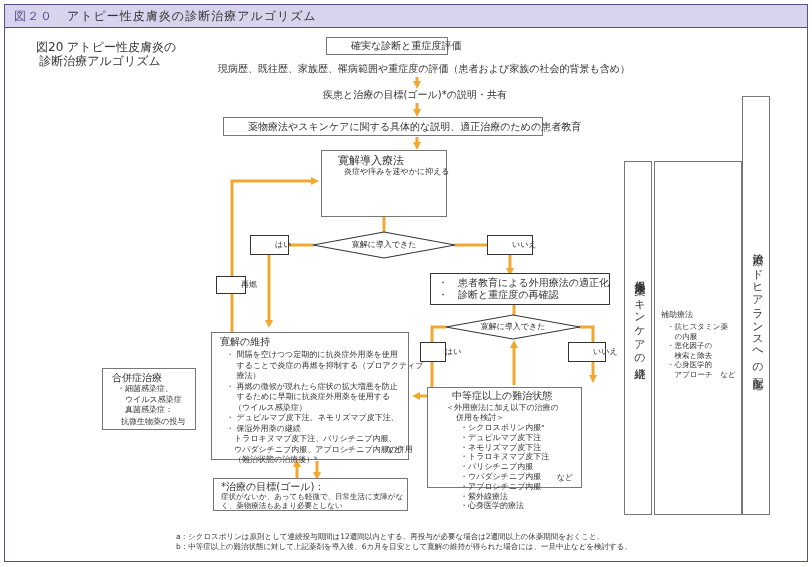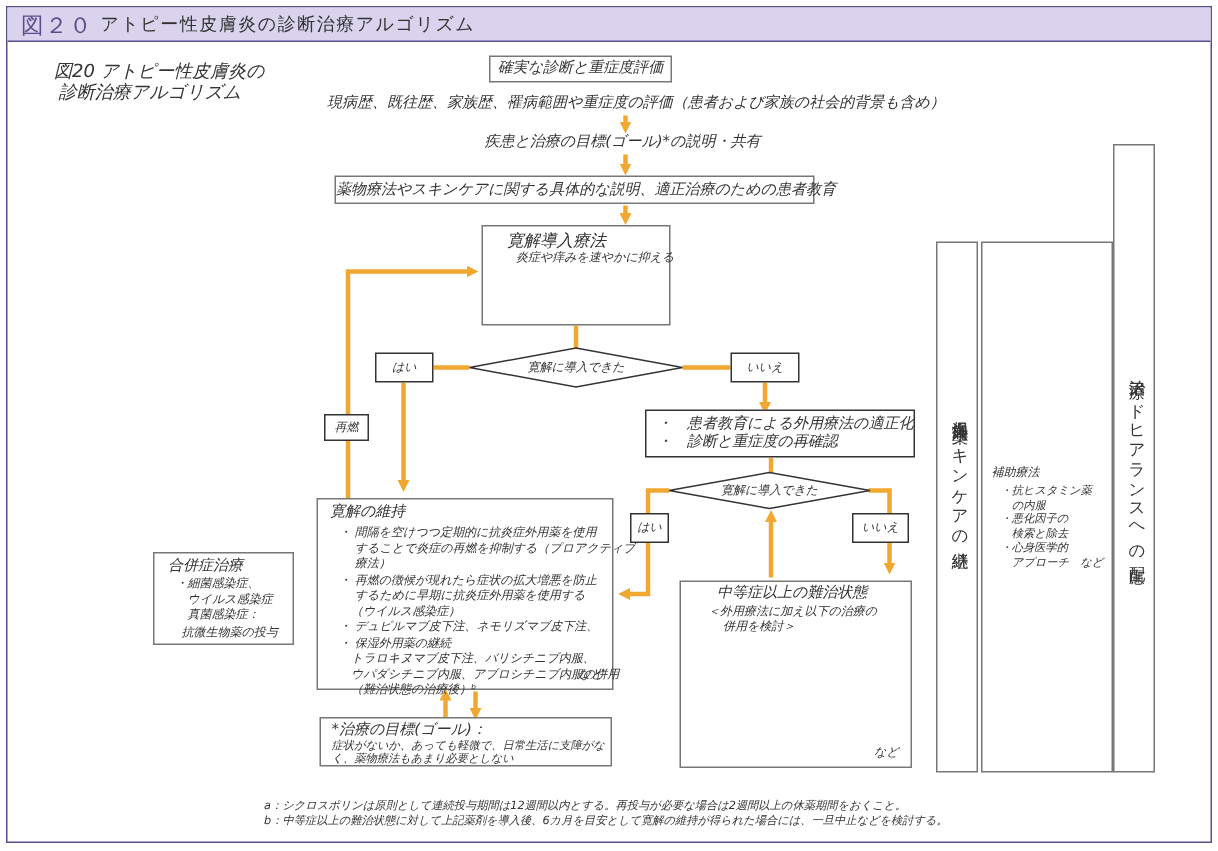--- a/index.html
+++ b/index.html
@@ -2,26 +2,26 @@
 <html><head>
 <meta charset="utf-8">
 <style>
   html, body { margin:0; padding:0; background:#ffffff; }
   body { width:812px; height:567px; position:relative; overflow:hidden;
          font-family:"DejaVu Sans", "Liberation Sans", sans-serif; color:#222; }
   .frame { position:absolute; left:4px; top:4px; width:804px; height:558px;
            border:1px solid #5b4e8c; box-sizing:border-box; background:#fff; }
   .titlebar { position:absolute; left:0; top:0; right:0; height:22px;
               background:#d9d3ee; border-bottom:1px solid #5b4e8c; }
-  .titlebar .fig { position:absolute; left:9px; top:3px; font-size:15px; color:#5b4e8c; letter-spacing:1px; }
+  .titlebar .fig { position:absolute; left:9px; top:3px; font-size:12px; color:#5b4e8c; letter-spacing:1px; }
   .titlebar .ttl { position:absolute; left:62px; top:3px; font-size:12px; color:#333; letter-spacing:1px; }
   .abs { position:absolute; }
-  .box { position:absolute; border:1px solid #777; background:#fff; box-sizing:border-box; }
+  .box { position:absolute; border:1px solid #777; background:#fff; box-sizing:border-box;padding-left:24px; }
   .box.dark { border-color:#333; }
-  .t { font-size:9px; line-height:11px; white-space:nowrap; color:#333;font-style:italic; }
+  .t { font-size:9px; line-height:11px; white-space:nowrap; color:#333; }
   .t.s { font-size:8px; line-height:10.5px; }
   .t.m { font-size:10px; line-height:12px; }
   .t.l { font-size:11px; line-height:13px; }
   .c { text-align:center; }
   .vert { writing-mode:vertical-rl; text-orientation:upright; font-size:11px; letter-spacing:1px; color:#333; }
   svg.arrows { position:absolute; left:0; top:0; }
   ul.bl { margin:0; padding:0; list-style:none; }
   ul.bl li { white-space:nowrap; }
 </style>
 </head>
@@ -143,24 +143,35 @@
   </ul>
   <div class="t s" style="position:absolute; left:18px; top:48px;">抗微生物薬の投与</div>
 </div>
 
 <div class="box" style="left:213px; top:478px; width:195px; height:33px;">
   <div class="t m" style="position:absolute; left:7px; top:2px;">*治療の目標(ゴール)：</div>
   <div class="t s" style="position:absolute; left:7px; top:13px; font-size:7.5px; line-height:9px;">症状がないか、あっても軽微で、日常生活に支障がな</div>
   <div class="t s" style="position:absolute; left:7px; top:22px; font-size:7.5px; line-height:9px;">く、薬物療法もあまり必要としない</div>
 </div>
 
-<div class="box" style="left:453px; top:387px; width:155px; height:125px;">
+<div class="box" style="left:427px; top:387px; width:155px; height:101px;">
   <div class="t m" style="position:absolute; left:24px; top:2px;">中等症以上の難治状態</div>
   <div class="t s" style="position:absolute; left:18px; top:15px;">＜外用療法に加え以下の治療の</div>
   <div class="t s" style="position:absolute; left:28px; top:25px;">併用を検討＞</div>
+  <ul class="bl t s" style="position:absolute; left:32px; top:35px; line-height:9.8px;">
+    <li>・シクロスポリン内服ᵃ</li>
+    <li>・デュピルマブ皮下注</li>
+    <li>・ネモリズマブ皮下注</li>
+    <li>・トラロキヌマブ皮下注</li>
+    <li>・バリシチニブ内服</li>
+    <li>・ウパダシチニブ内服</li>
+    <li>・アブロシチニブ内服</li>
+    <li>・紫外線療法</li>
+    <li>・心身医学的療法</li>
+  </ul>
   <div class="t s" style="position:absolute; right:8px; bottom:4px;">など</div>
 </div>
 
 <div class="box" style="left:624px; top:161px; width:28px; height:354px;">
   <div class="vert" style="position:absolute; left:6px; top:110px;">保湿外用薬・スキンケアの継続</div>
 </div>
 <div class="box" style="left:654px; top:161px; width:88px; height:354px;">
   <div class="t s" style="position:absolute; left:6px; top:148px;">補助療法</div>
   <ul class="bl t s" style="position:absolute; left:12px; top:160px; font-size:7.5px; line-height:9.5px;">
     <li>・抗ヒスタミン薬</li>

